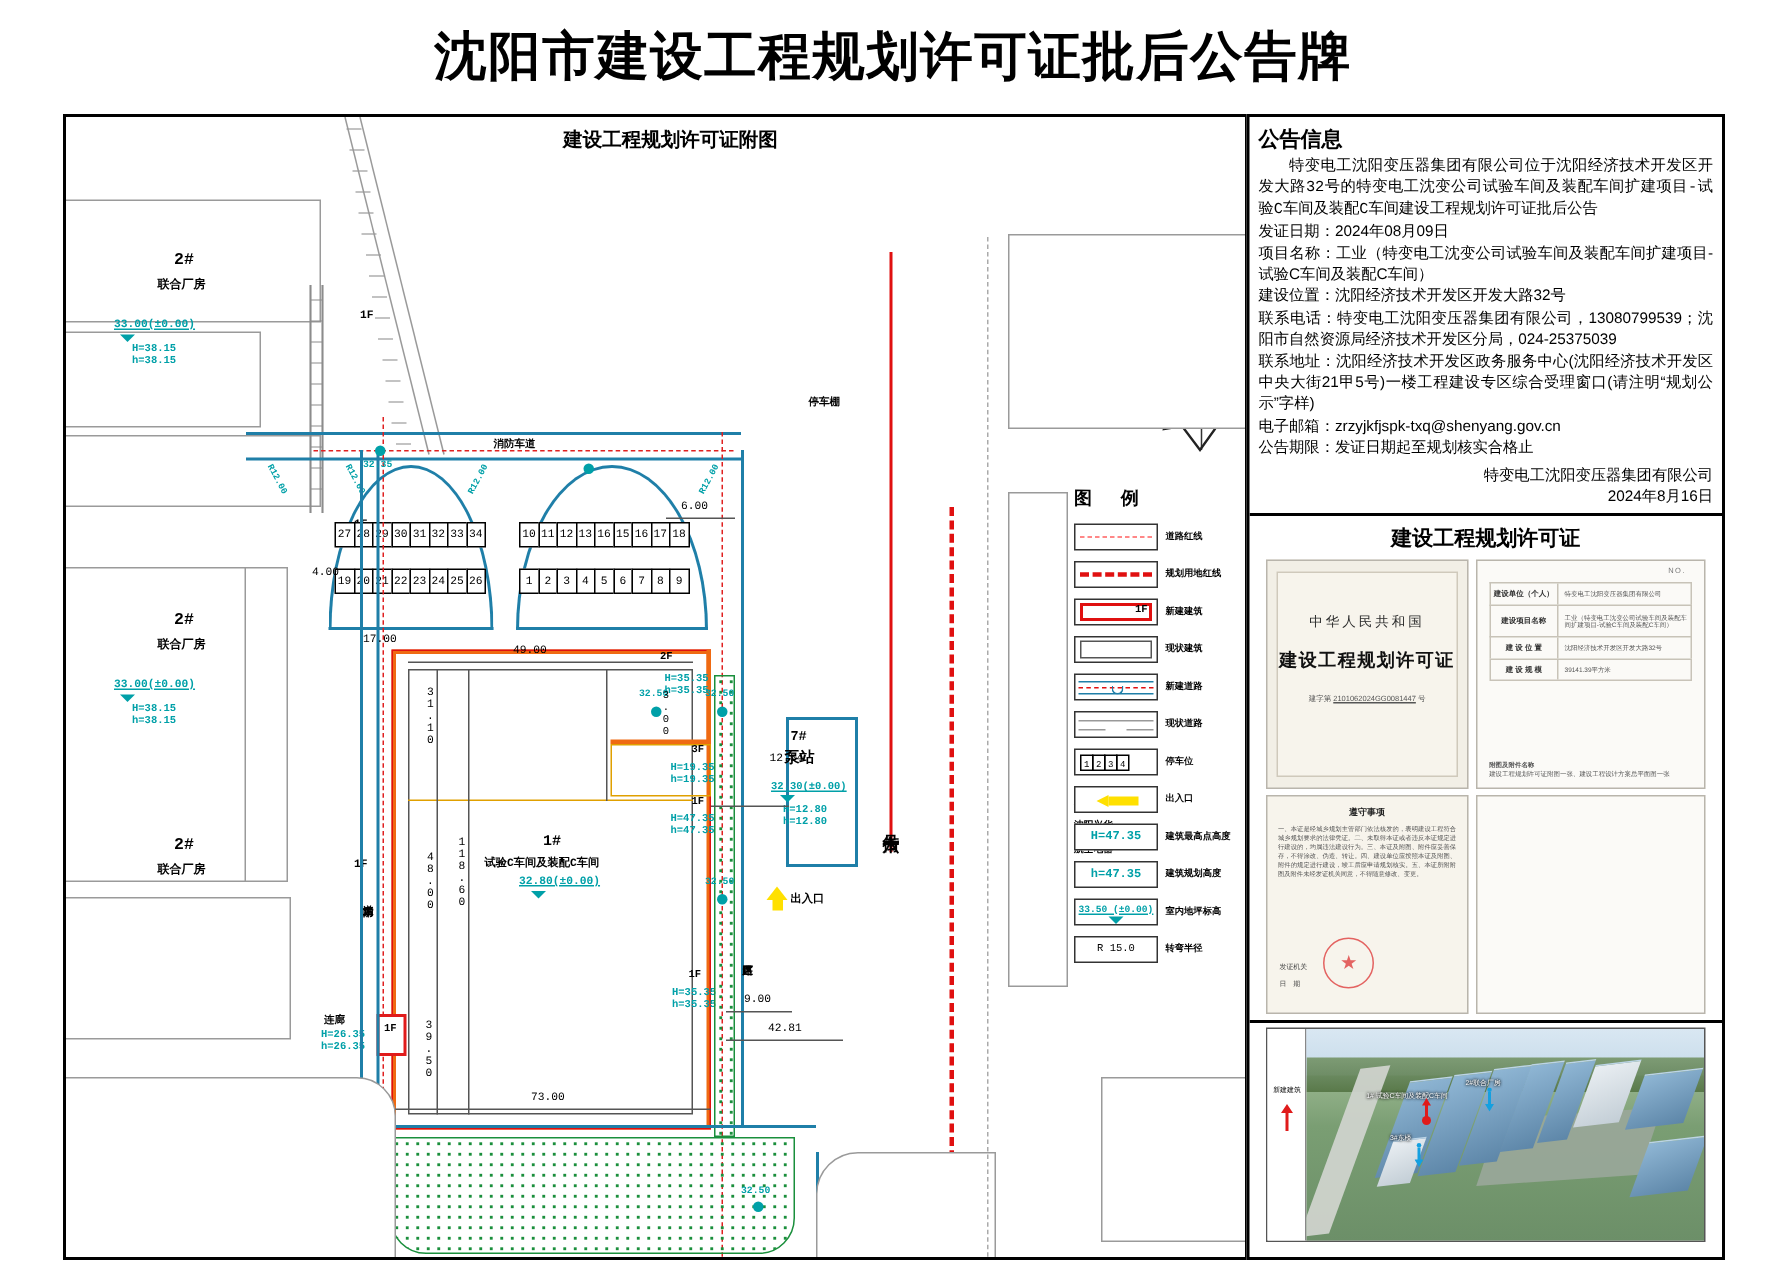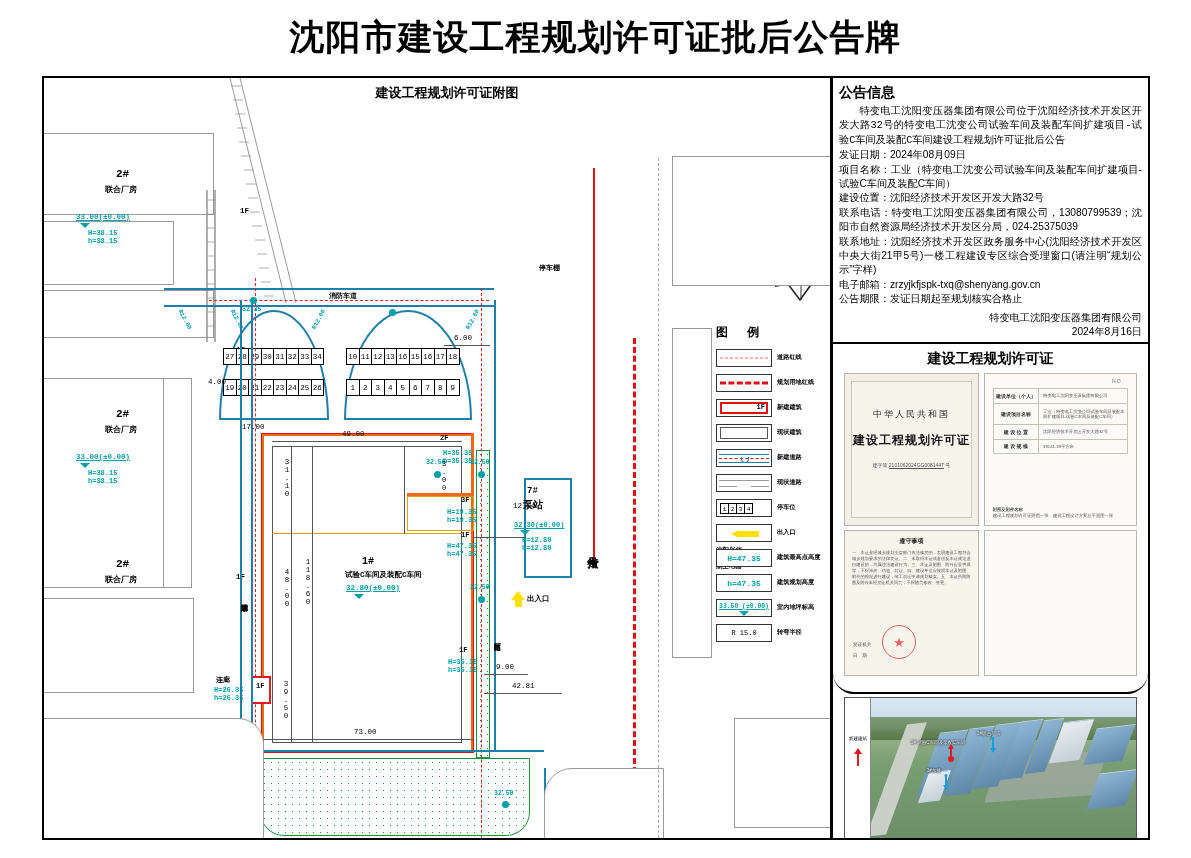--- a/index.html
+++ b/index.html
@@ -44,21 +44,21 @@
     margin: 2px 0 3px 0; 
     font-size: 14px; font-weight: bold;
   }
   .ann-line {
     font-size: 10.2px; line-height: 14.4px;
     color: #000; text-align: justify;
   }
   .ann-para { text-indent: 2em; font-family: Liberation Mono, monospace; }
   .ann-sign { text-align: right; }
   
-  #permit { padding: 3px 5px 16px 5px; border-radius: 21px; }
+  #permit { padding: 3px 5px 4px 5px; }
   #permit h2 {
     margin: 3px 0 5px 0; text-align: center;
     font-size: 14px; font-weight: bold;
   }
   .permit-imgs {
     display: flex; gap: 5px;
     height: 153px; padding: 0 6px;
   }
   .permit-left, .permit-right {
     border: 1px solid #b9b5ac; background: #f2efe6;
@@ -361,21 +361,21 @@
     <div style="position:absolute;left:228px;top:368px;width:190px;height:297px;border:1px solid #555;"></div>
     <div style="position:absolute;left:228px;top:455px;width:190px;height:0;border-top:1.6px solid #e0a000;"></div>
     <div style="position:absolute;left:360px;top:368px;width:0;height:88px;border-left:1px solid #555;"></div>
     <div style="position:absolute;left:268px;top:368px;width:0;height:297px;border-left:1px solid #555;"></div>
     <div style="position:absolute;left:247px;top:368px;width:0;height:297px;border-left:1px solid #555;"></div>
 
     <div style="position:absolute;left:363px;top:355px;width:67px;height:63px;border-right:3px solid #ef6a12;border-bottom:3px solid #ef6a12;"></div>
     <div style="position:absolute;left:363px;top:418px;width:67px;height:35px;border:1.6px solid #e0a000;"></div>
 
     <div class="lbl lbl-b" style="left:318px; top:478px; font-size:10px;">1#</div>
-    <div class="lbl lbl-b" style="left:301px; top:492px; font-size:7.5px;">试验C车间及装配C车间</div>
+    <div class="lbl lbl-b" style="left:279px; top:492px; font-size:7.5px;">试验C车间及装配C车间</div>
     <div class="lbl lbl-cyan" style="left:302px; top:506px; font-size:7.5px; text-decoration:underline; font-weight:bold;">32.80(±0.00)</div>
     <div style="position:absolute;left:310px;top:516px;width:0;height:0;border-left:5px solid transparent;border-right:5px solid transparent;border-top:5px solid #00a0a8;"></div>
 
     <div class="lbl lbl-b" style="left:396px; top:356px; font-size:7px;">2F</div>
     <div class="lbl lbl-cyan lbl-b" style="left:399px; top:371px; font-size:7px;">H=35.35</div>
     <div class="lbl lbl-cyan lbl-b" style="left:399px; top:379px; font-size:7px;">h=35.35</div>
 
     <div class="lbl lbl-b" style="left:417px; top:418px; font-size:7px;">3F</div>
     <div class="lbl lbl-cyan lbl-b" style="left:403px; top:430px; font-size:7px;">H=19.35</div>
     <div class="lbl lbl-cyan lbl-b" style="left:403px; top:438px; font-size:7px;">h=19.35</div>

